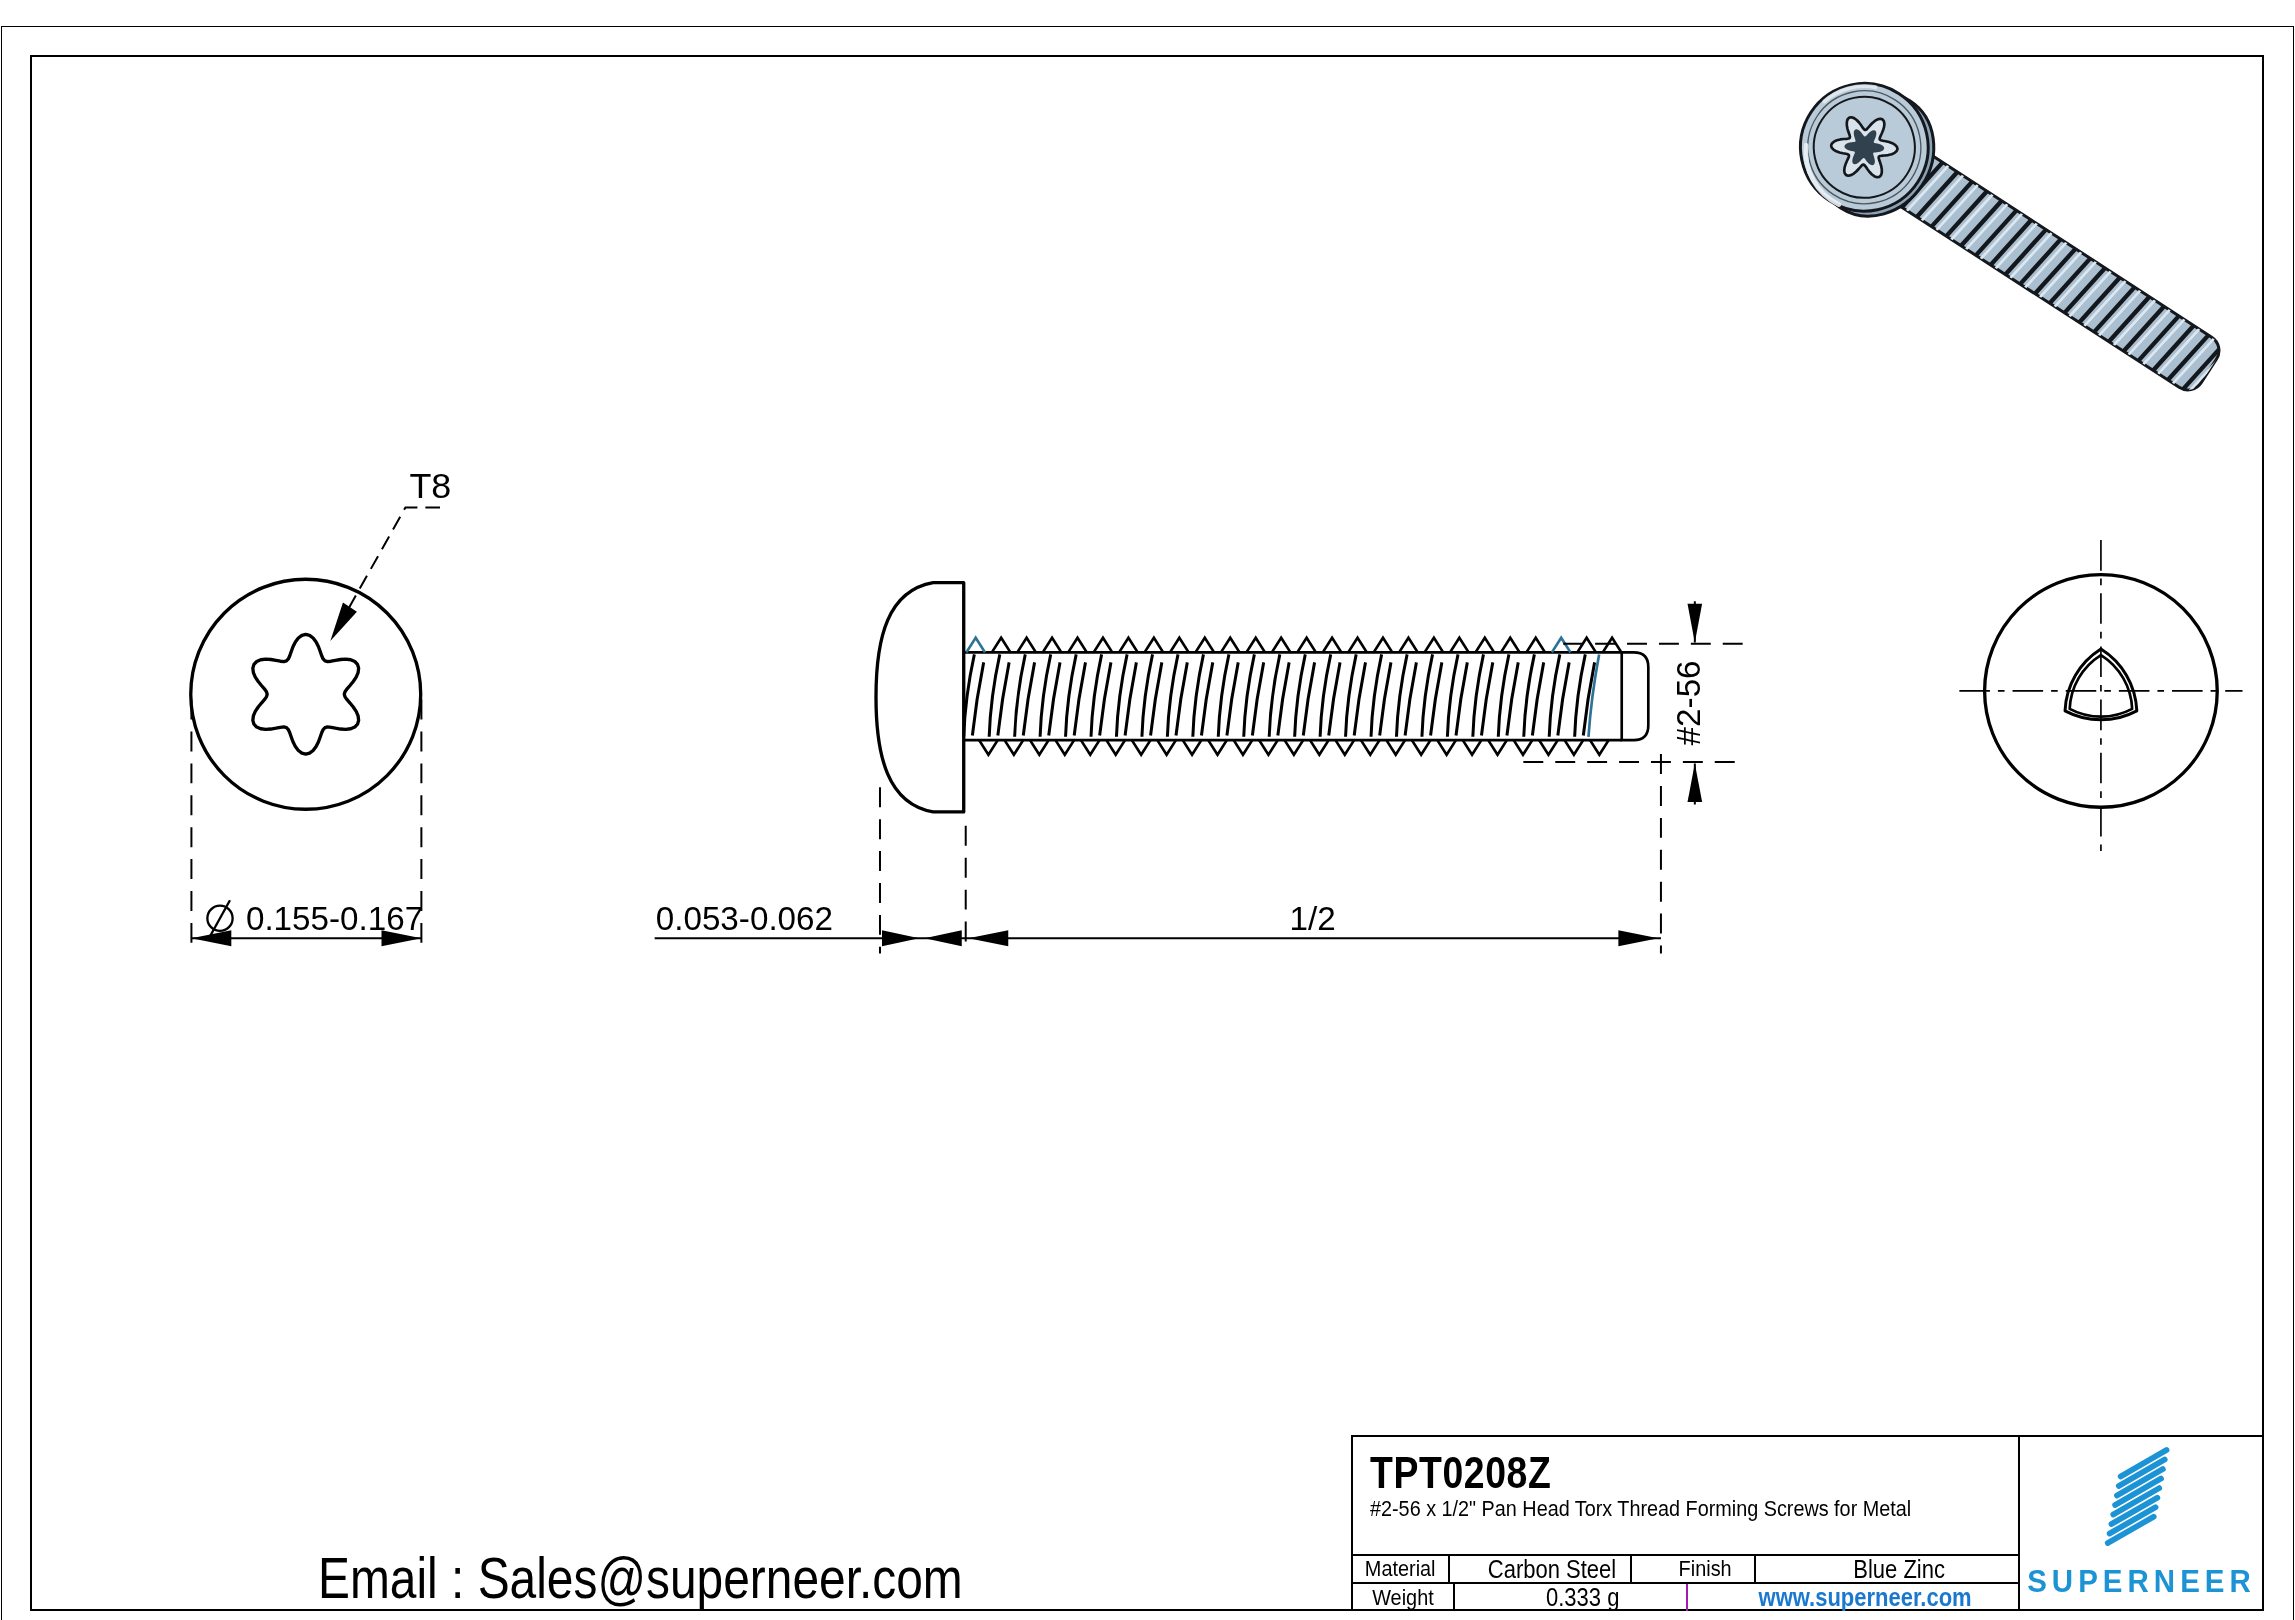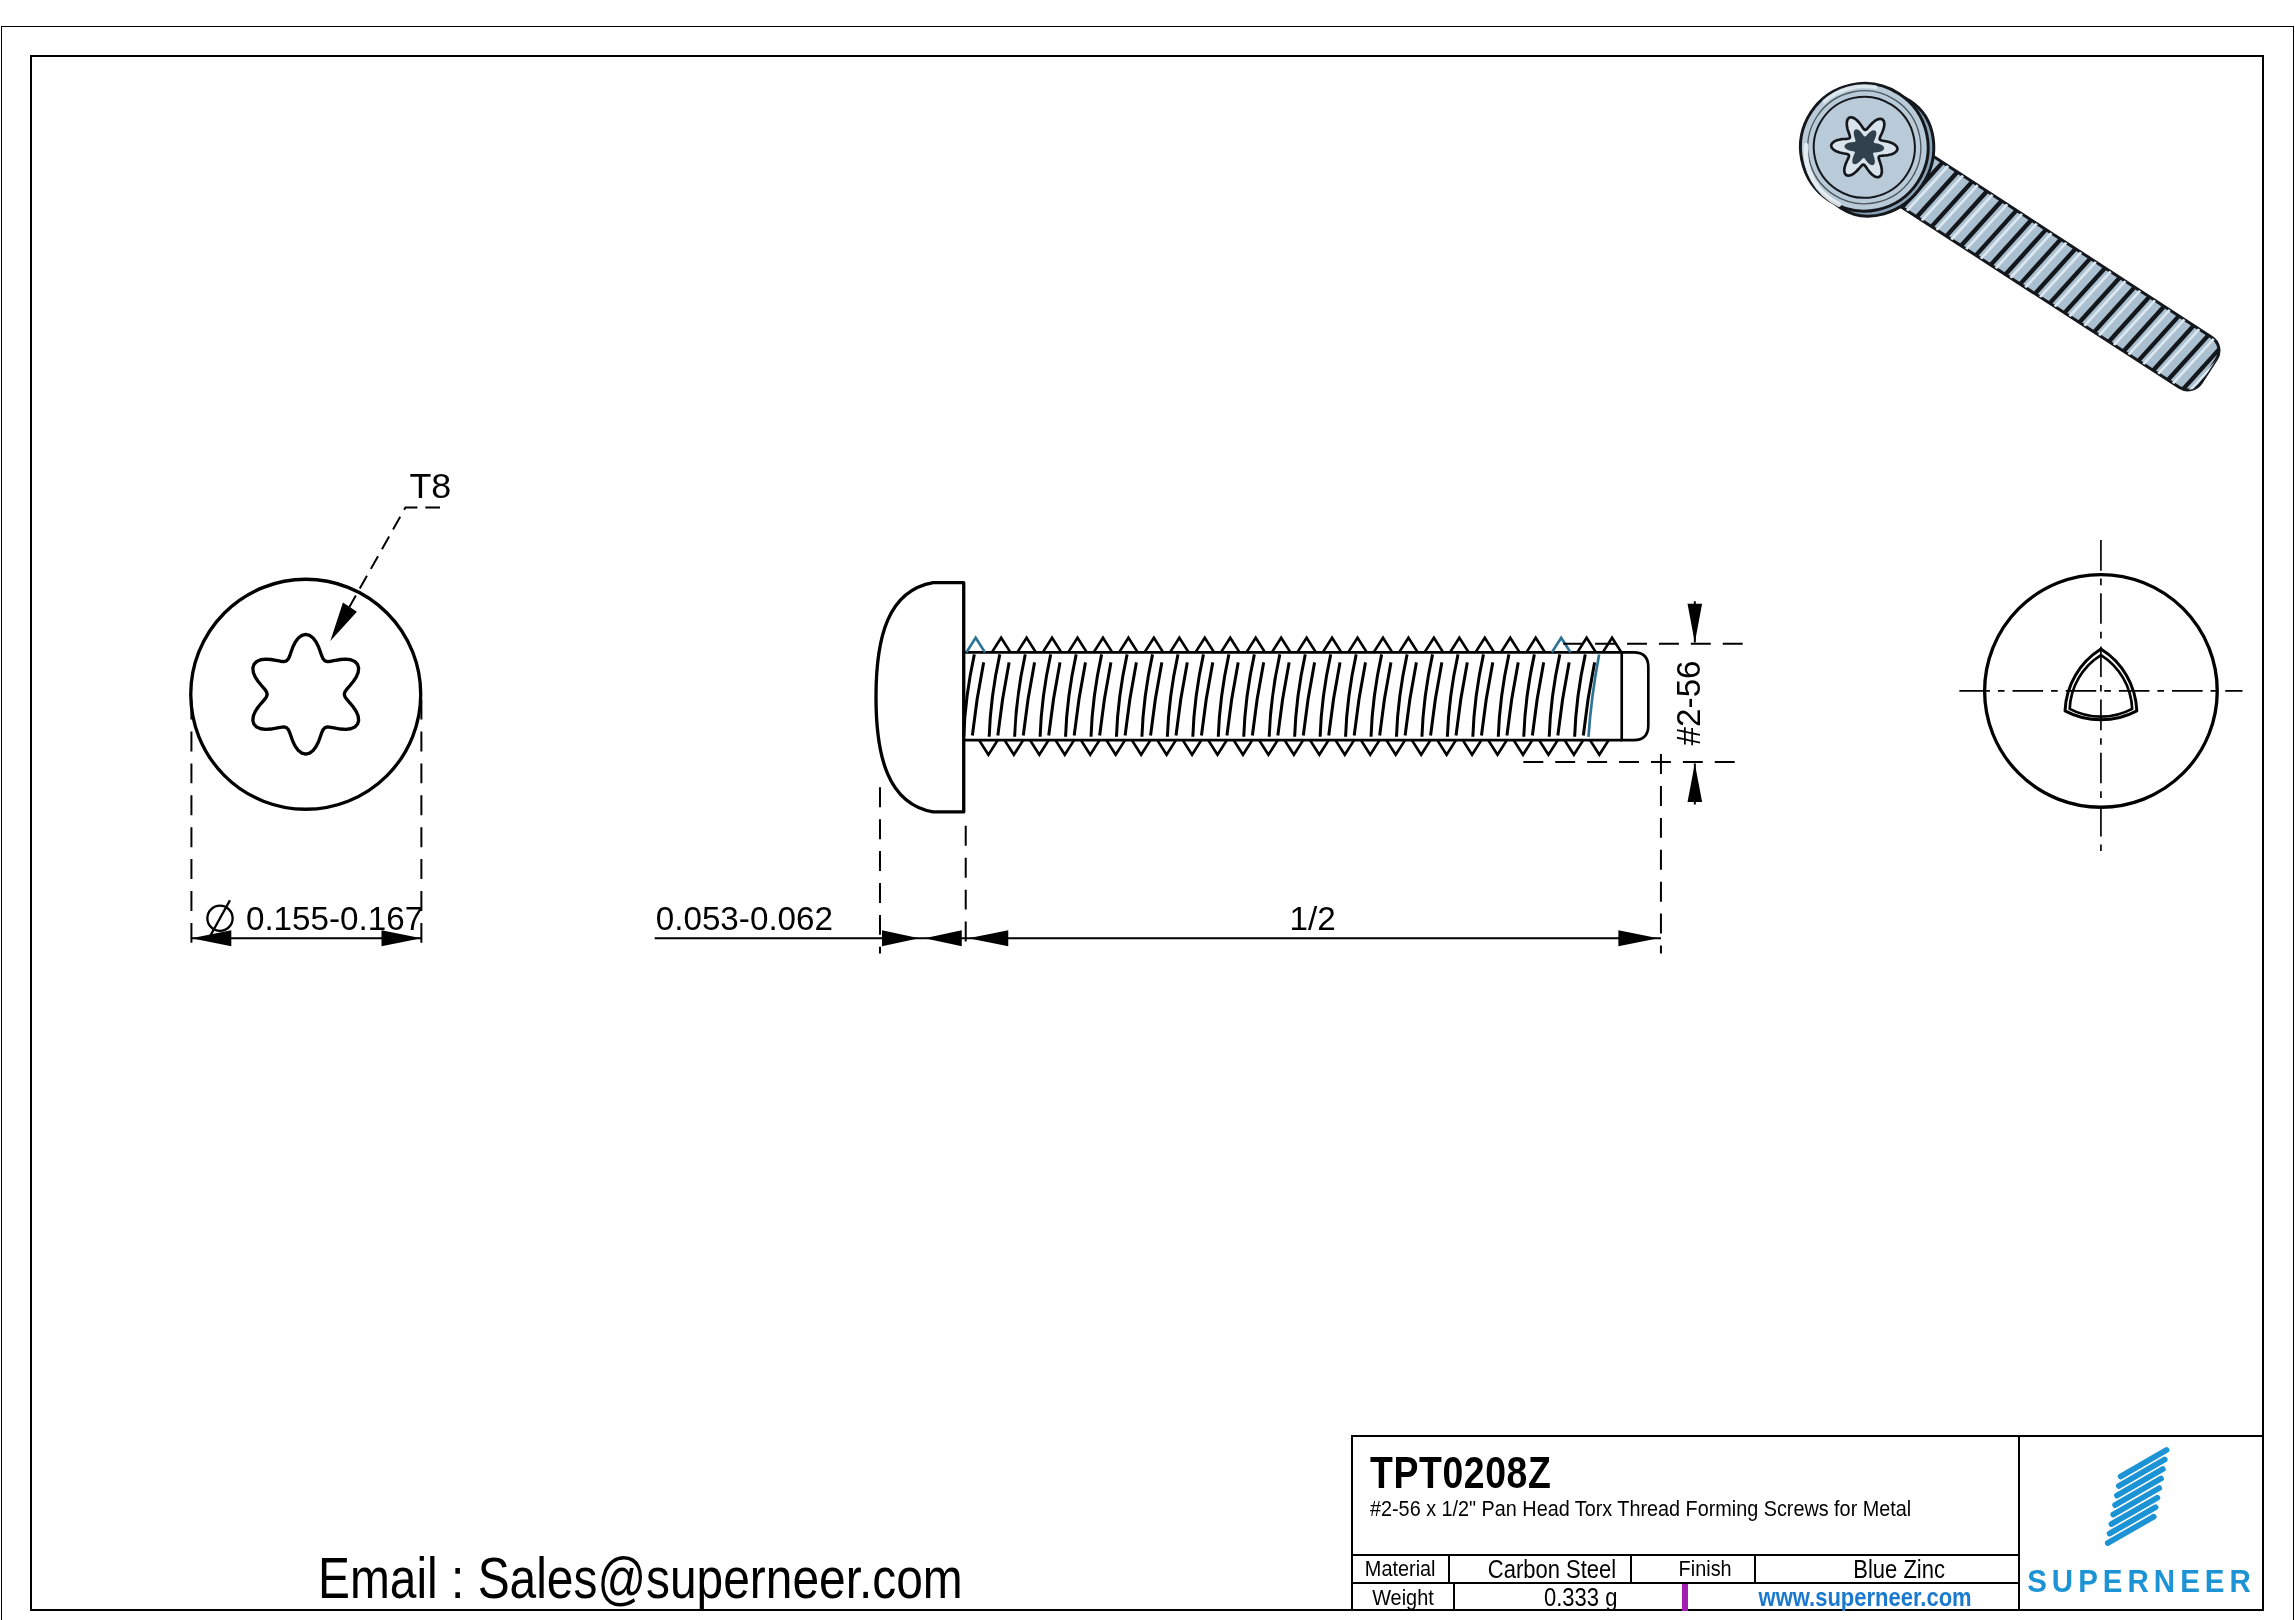--- a/index.html
+++ b/index.html
@@ -267,21 +267,21 @@
           <span class="cellspan lbl">Finish</span>
         </div>
         <div class="tb-cell" style="width:270px;">
           <span class="cellspan val">Blue Zinc</span>
         </div>
       </div>
       <div class="tb-row" style="height:27px;text-align:right;">
         <div class="tb-cell" style="width:110px;border-right:2px solid #000;">
           <span class="cellspan lbl">Weight</span>
         </div>
-        <div class="tb-cell" style="width:225px;border-right:6px solid #a21caf;">
+        <div class="tb-cell" style="width:225px;border-right:2px solid #a21caf;">
           <span class="cellspan val">0.333 g</span>
         </div>
         <div class="tb-cell" style="width:331px;font-weight:bold;">
           <span class="cellspan val" style="color:#1a79cf;">www.superneer.com</span>
         </div>
       </div>
     </div>
 
     <div id="logo-cell">
       <svg id="logo-svg" width="74" height="101" viewBox="0 0 112 176">

